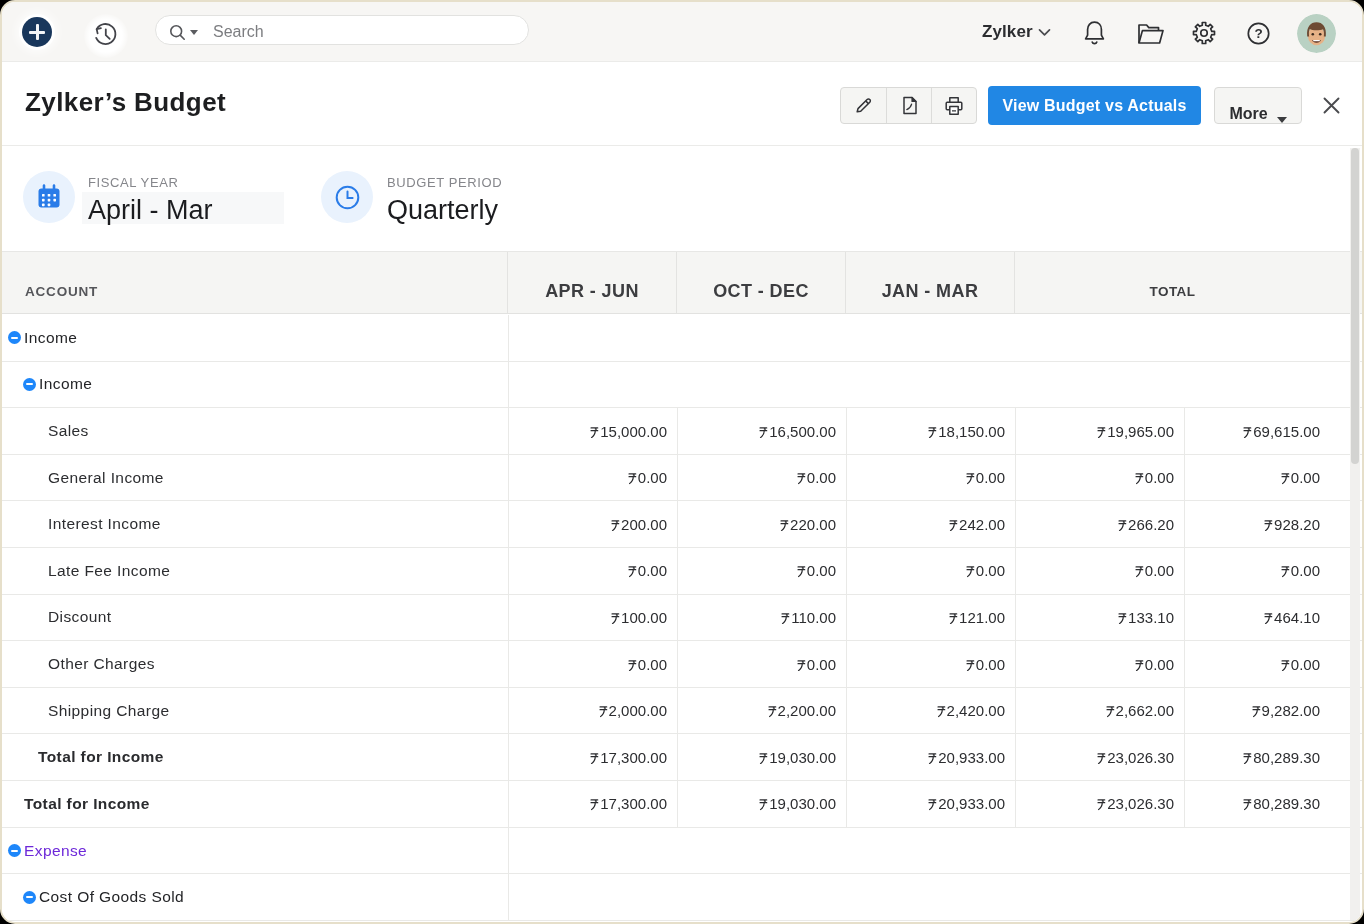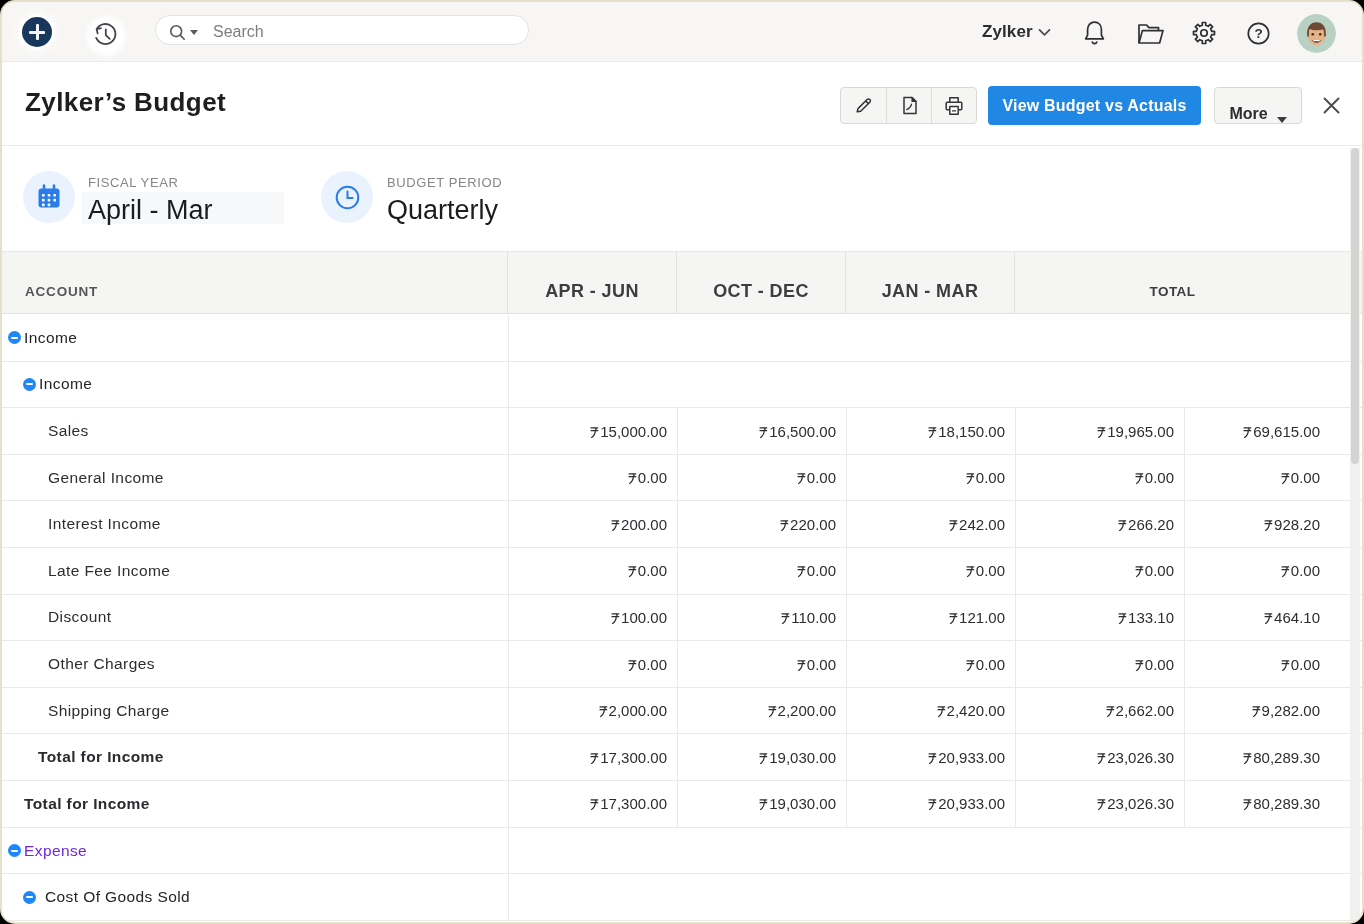--- a/index.html
+++ b/index.html
@@ -444,21 +444,21 @@
       <div class="row">
         <div class="c1" style="padding-left:6px">
           <span class="mi"></span>
           <span style="margin-left:3px;font-weight:400;color:#6d28d9">Expense</span>
         </div>
         <div class="cr"></div>
       </div>
       <div class="row">
         <div class="c1" style="padding-left:21px">
           <span class="mi"></span>
-          <span style="margin-left:9px;font-weight:400;color:#232427">Cost Of Goods Sold</span>
+          <span style="margin-left:3px;font-weight:400;color:#232427">Cost Of Goods Sold</span>
         </div>
         <div class="cr"></div>
       </div>
     </div>
   <div class="abs sb">
       <div class="th"></div>
     </div>
 </div>
 
 </body></html>

